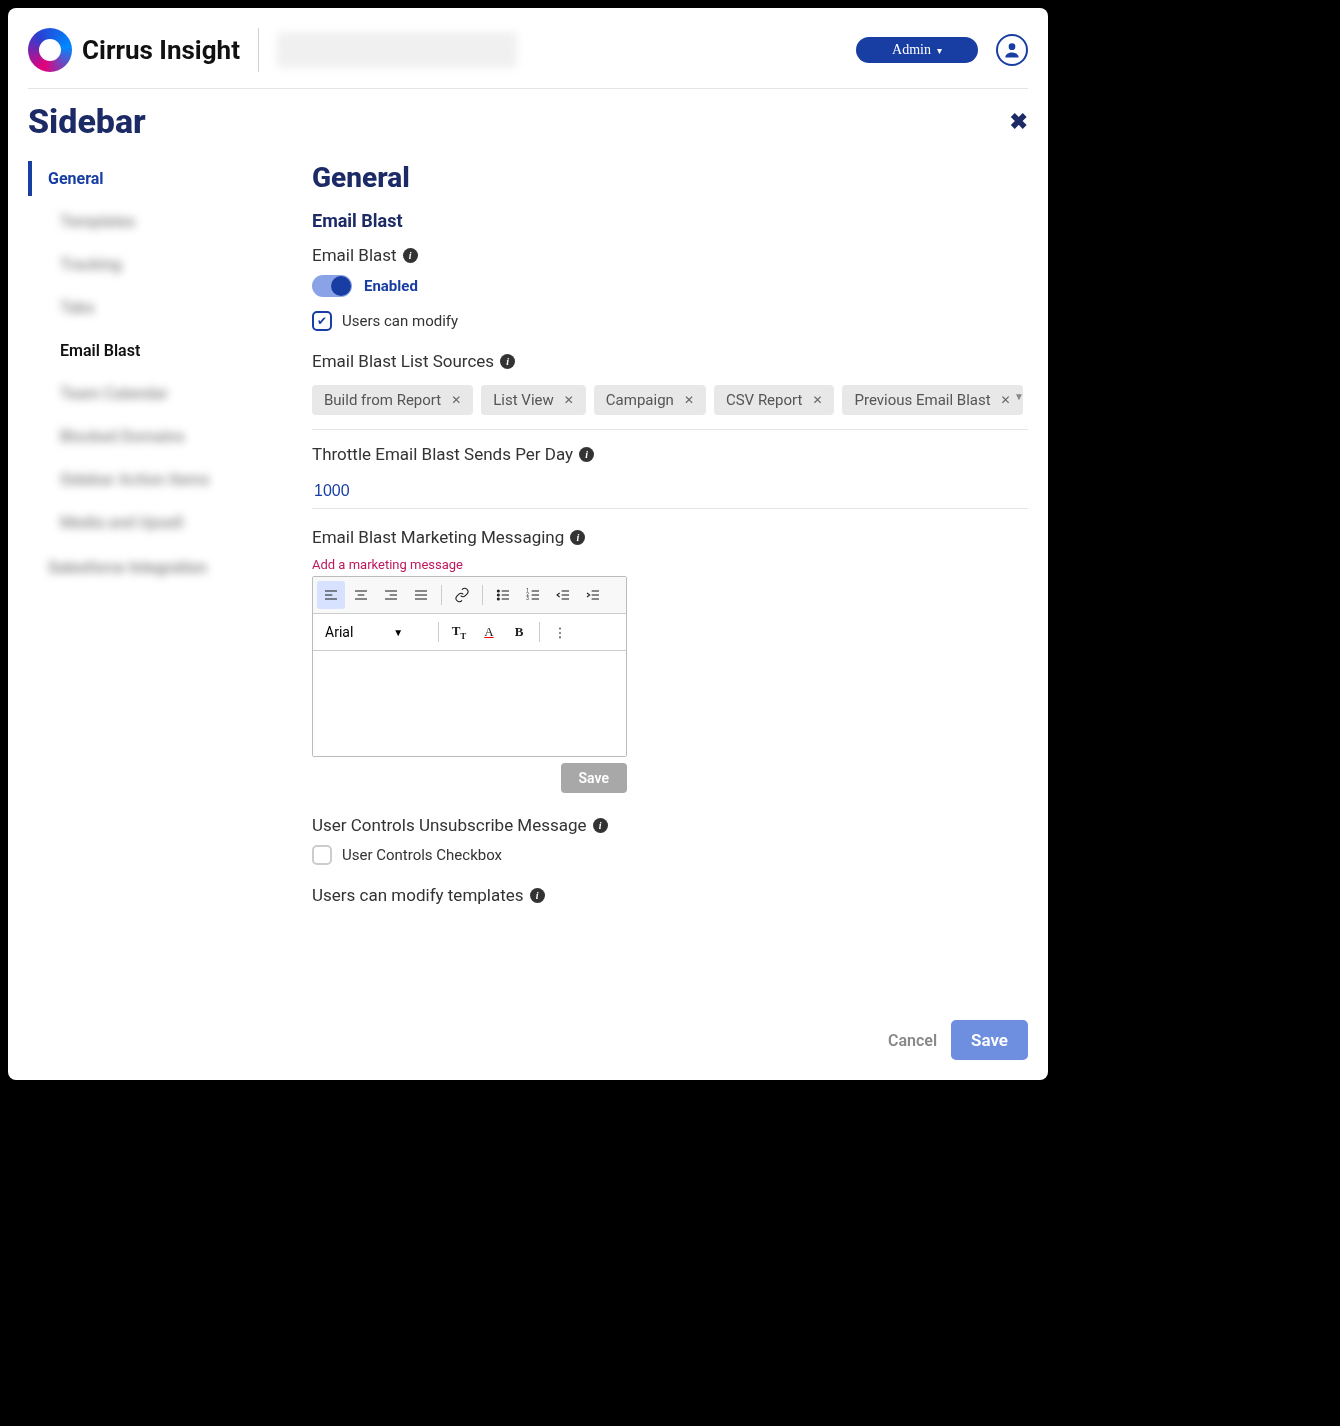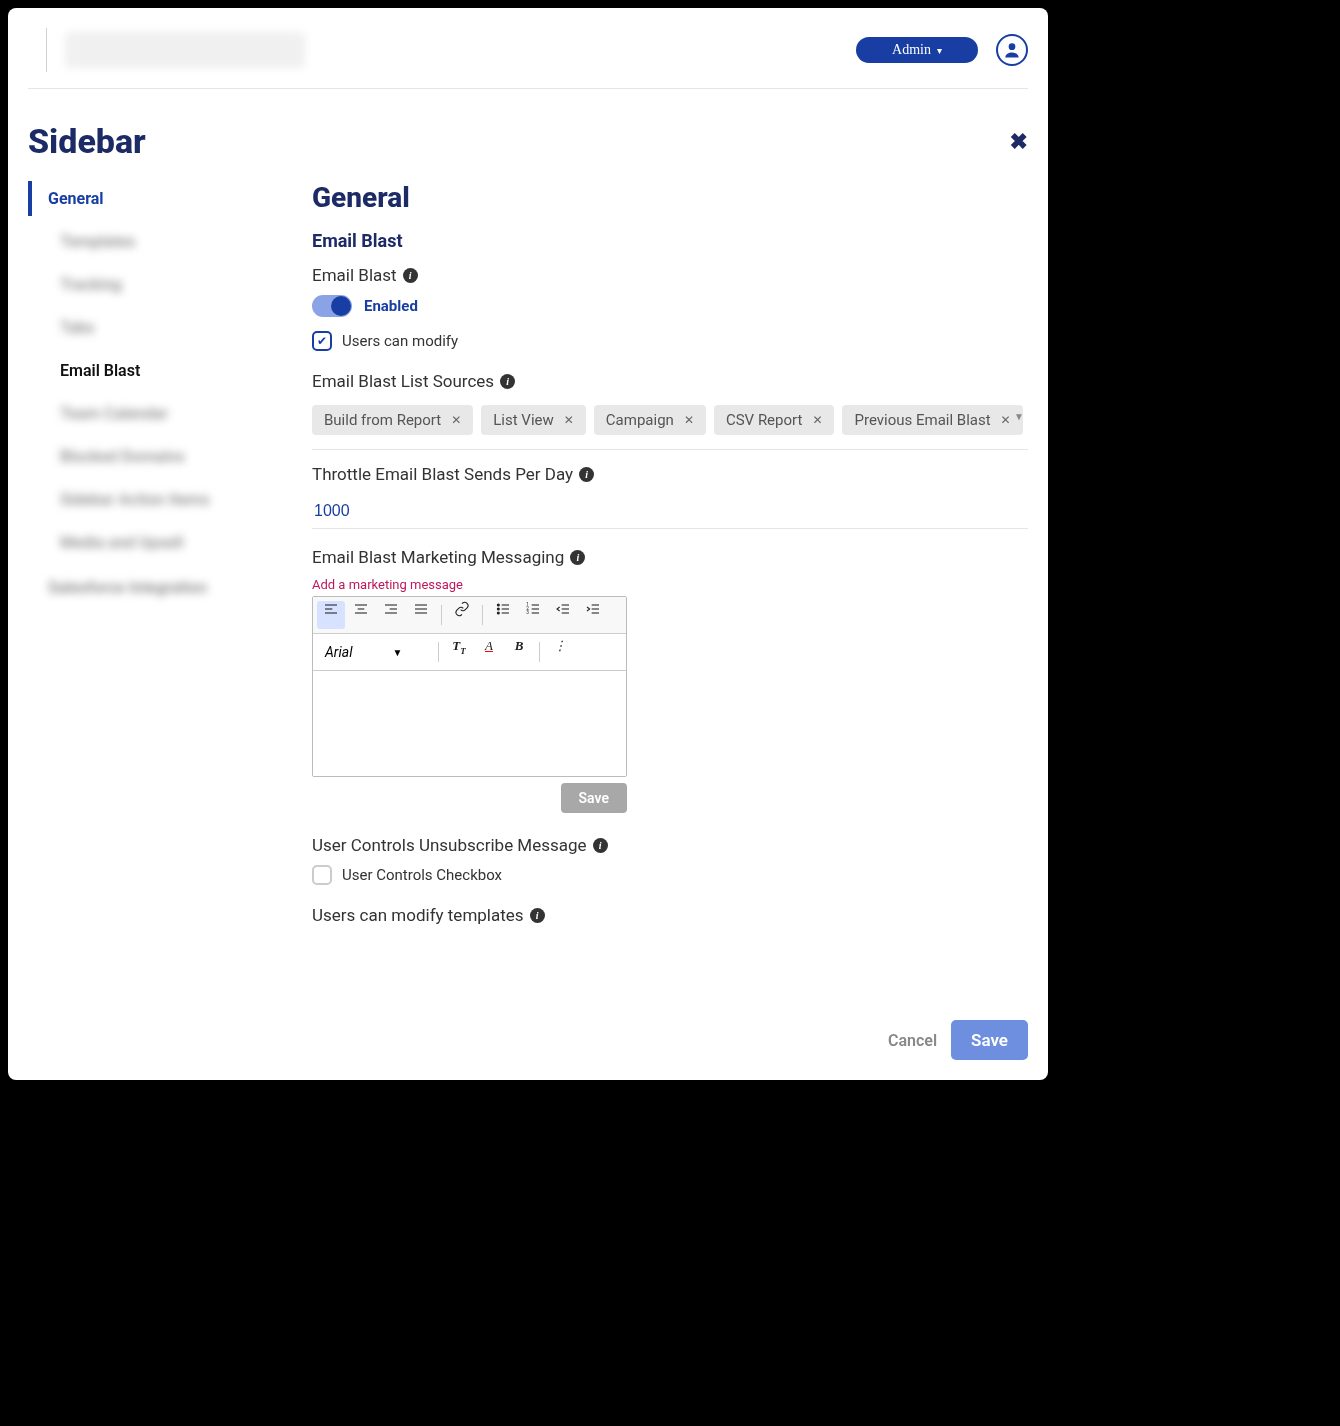--- a/index.html
+++ b/index.html
@@ -75,21 +75,21 @@
     width: 32px; height: 32px;
     border: 2.5px solid #183ea3;
     border-radius: 50%;
     display:flex;align-items:center;justify-content:center;
   }
   .avatar-icon svg { width: 20px; height: 20px; fill: #183ea3; }
   .title-row {
     display: flex;
     justify-content: space-between;
     align-items: center;
-    margin-top: 32px;
+    margin-top: 12px;
   }
   .page-title {
     font-size: 34px;
     font-weight: 800;
     color: #1c2a66;
   }
   .close-icon { color: #1c2a66; font-size: 22px; cursor: pointer; font-weight: bold;}
   .layout {
     display: flex;
     margin-top: 20px;
@@ -263,21 +263,21 @@
   .toolbar-row {
     display: flex;
     border-bottom: 1px solid #ccc;
     background: #f8f8f8;
     padding: 4px;
     gap: 2px;
     align-items: center;
   }
   .tbtn {
     width: 28px; height: 28px;
-    display: flex; align-items: flex-start; justify-content: center;
+    display: flex; align-items: center; justify-content: center;
     border-radius: 3px;
     cursor: pointer;
     font-size: 13px;
     color: #222;
   }
   .tbtn.active { background: #d6e2ff; }
   .tsep { width: 1px; height: 20px; background: #ccc; margin: 0 4px; }
   .font-select {
     padding: 4px 8px;
     font-size: 14px;
@@ -329,20 +329,24 @@
     cursor: pointer;
   }
   svg.ico { width: 16px; height: 16px; stroke: #222; fill: none; stroke-width: 1.6;}
 </style>
 </head>
 <body>
 
 <div class="window">
 
   <div class="header">
+    <div class="logo-group">
+      <div class="logo-icon"></div>
+      <div class="logo-text">Cirrus Insight</div>
+    </div>
     <div class="vdiv"></div>
     <div class="blur-bar"></div>
     <div class="header-right">
       <div class="admin-btn">
         <span>Admin</span>
         <span class="caret">▾</span>
       </div>
       <div class="avatar-icon">
         <svg viewBox="0 0 24 24">
             <circle cx="12" cy="8" r="4"></circle>
@@ -500,21 +504,21 @@
             </div>
           <div class="tbtn">
               <svg class="ico" viewBox="0 0 24 24">
                 <line x1="10" y1="6" x2="21" y2="6"></line>
                 <line x1="10" y1="12" x2="21" y2="12"></line>
                 <line x1="10" y1="18" x2="21" y2="18"></line>
                 <polyline points="3,9 7,12 3,15"></polyline>
               </svg>
             </div>
         </div>
-        <div class="toolbar-row" style="background:#fff;font-style:italic;">
+        <div class="toolbar-row" style="background:#fff;">
           <div class="font-select">
             <span>Arial</span>
             <span style="font-size:10px;">▼</span>
           </div>
           <div class="tsep"></div>
           <div class="tbtn">
               <span style="font-weight:bold;font-family:serif;">T<sub style="font-size:9px;">T</sub></span>
             </div>
           <div class="tbtn">
               <span style="font-family:serif;text-decoration:underline;text-decoration-color:red;">A</span>

